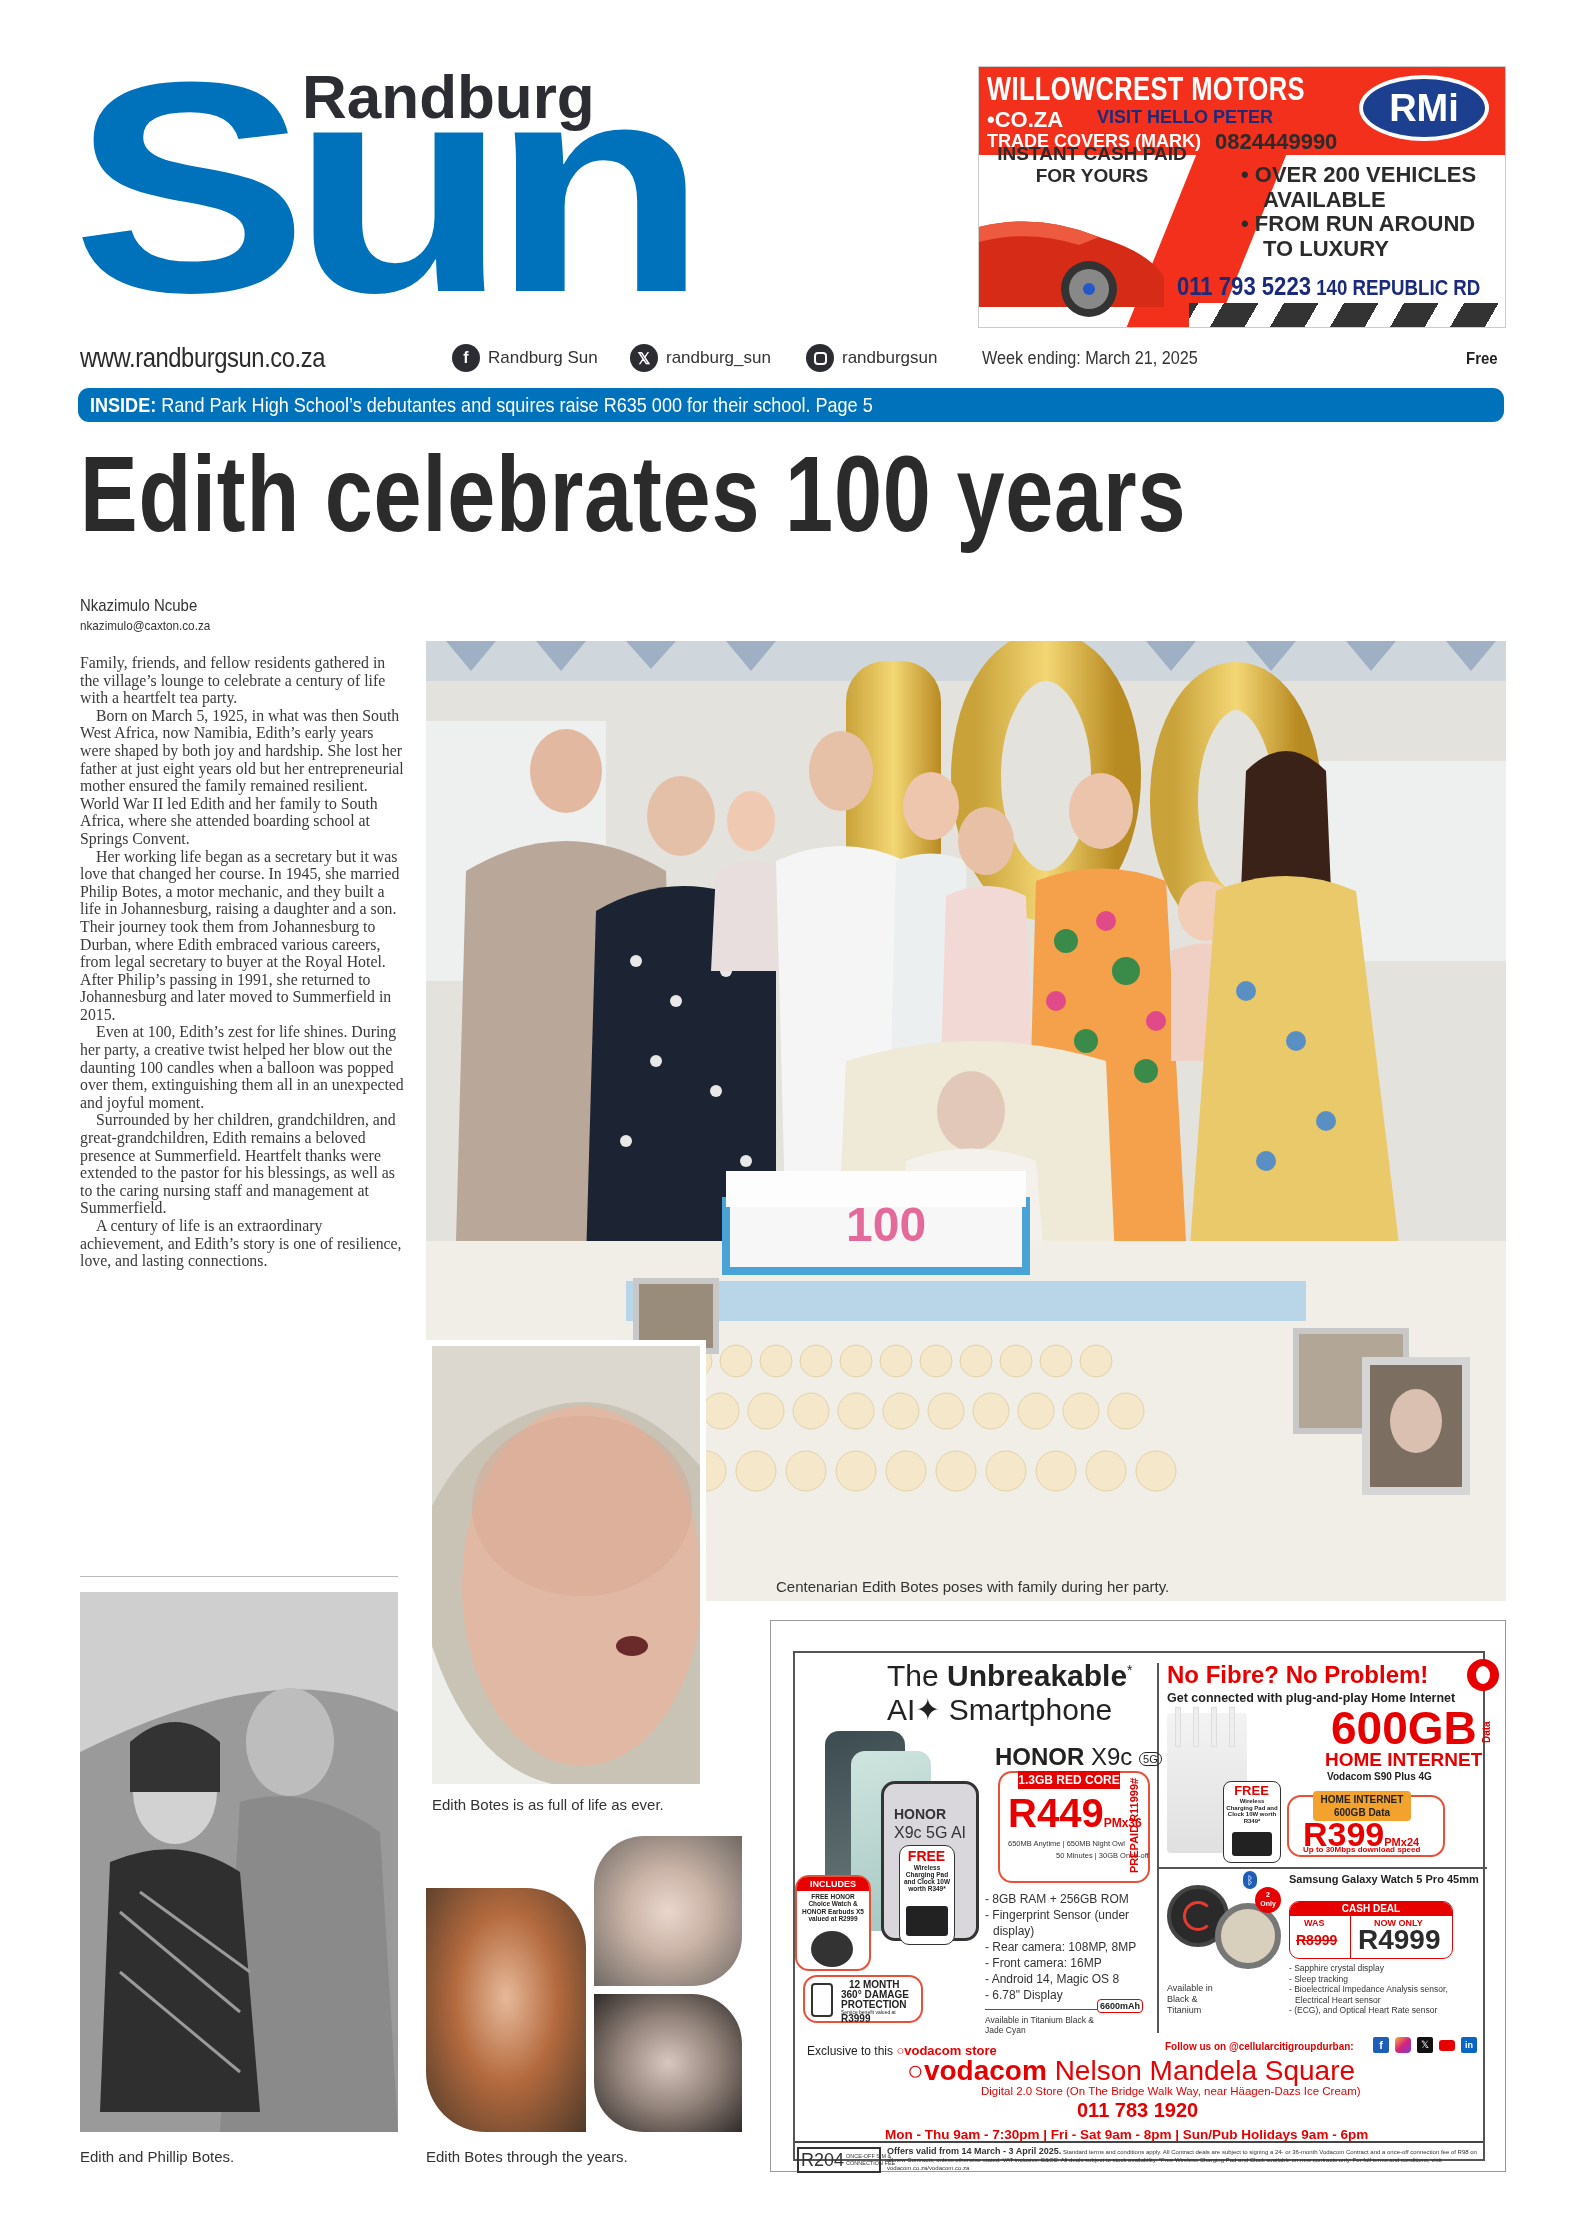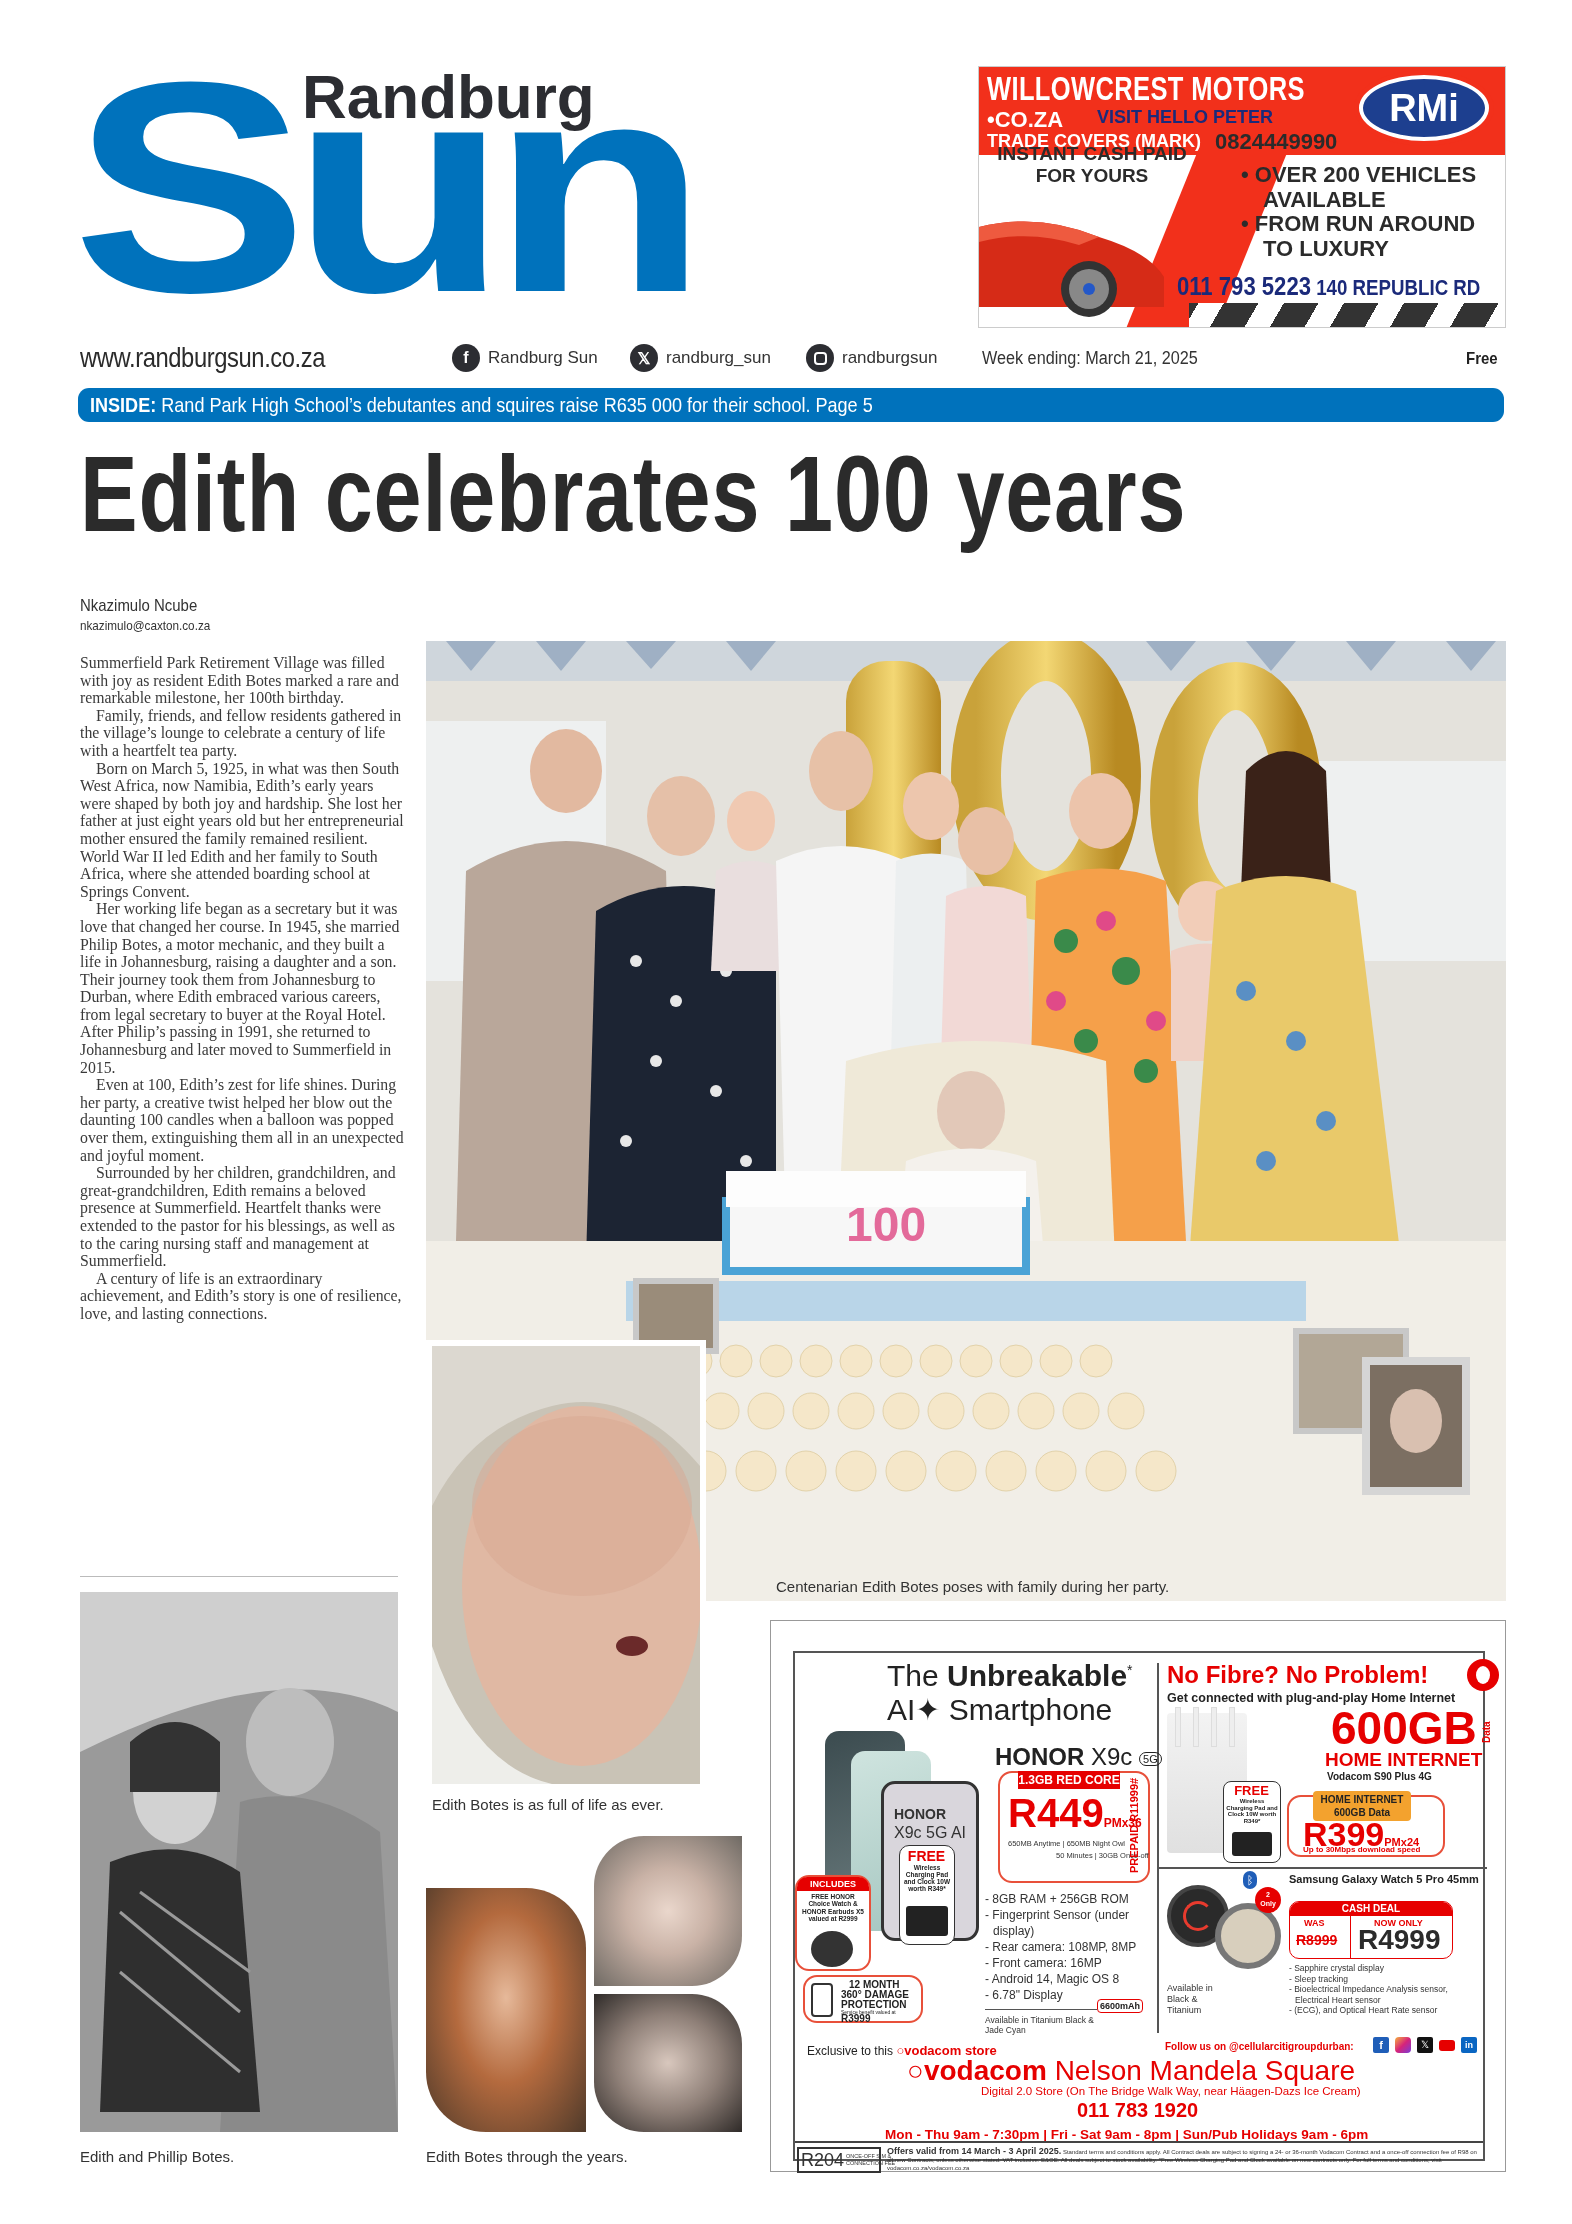--- a/index.html
+++ b/index.html
@@ -125,21 +125,20 @@
 <div class="abs inside">
   <span class="inner"><b>INSIDE:</b><span> Rand Park High School’s debutantes and squires raise R635 000 for their school. Page 5</span></span>
 </div>
 
 <h1 class="abs headline">Edith celebrates 100 years</h1>
 
 <div class="abs byline">Nkazimulo Ncube</div>
 <div class="abs email">nkazimulo@caxton.co.za</div>
 
 <div class="abs body-text">
-  <p>Summerfield Park Retirement Village was filled with joy as resident Edith Botes marked a rare and remarkable milestone, her 100th birthday.</p>
   <p>Family, friends, and fellow residents gathered in the village’s lounge to celebrate a century of life with a heartfelt tea party.</p>
   <p>Born on March 5, 1925, in what was then South West Africa, now Namibia, Edith’s early years were shaped by both joy and hardship. She lost her father at just eight years old but her entrepreneurial mother ensured the family remained resilient. World War II led Edith and her family to South Africa, where she attended boarding school at Springs Convent.</p>
   <p>Her working life began as a secretary but it was love that changed her course. In 1945, she married Philip Botes, a motor mechanic, and they built a life in Johannesburg, raising a daughter and a son. Their journey took them from Johannesburg to Durban, where Edith embraced various careers, from legal secretary to buyer at the Royal Hotel. After Philip’s passing in 1991, she returned to Johannesburg and later moved to Summerfield in 2015.</p>
   <p>Even at 100, Edith’s zest for life shines. During her party, a creative twist helped her blow out the daunting 100 candles when a balloon was popped over them, extinguishing them all in an unexpected and joyful moment.</p>
   <p>Surrounded by her children, grandchildren, and great-grandchildren, Edith remains a beloved presence at Summerfield. Heartfelt thanks were extended to the pastor for his blessings, as well as to the caring nursing staff and management at Summerfield.</p>
   <p>A century of life is an extraordinary achievement, and Edith’s story is one of resilience, love, and lasting connections.</p>
 </div>
 <div class="abs rule-l"></div>
 
 <div class="abs photo-main">

